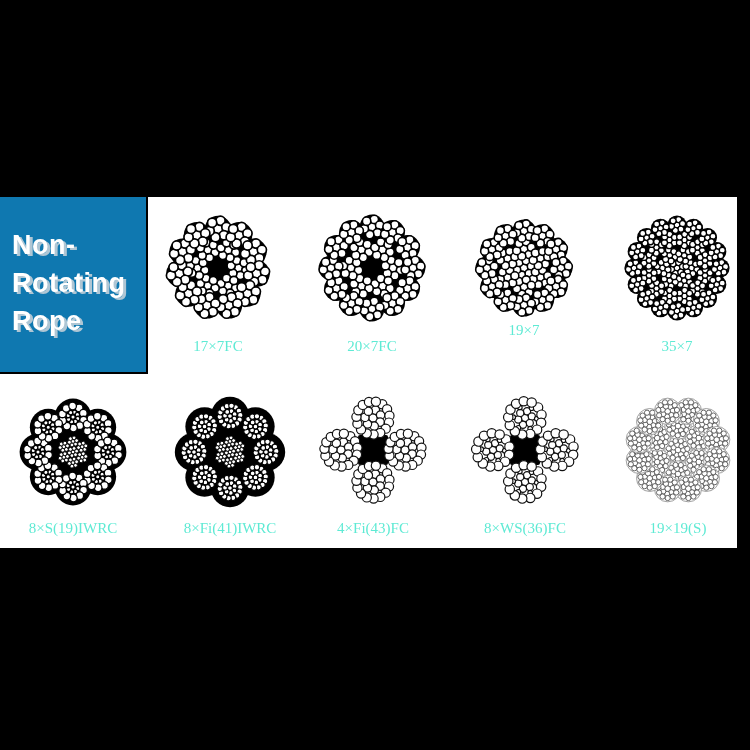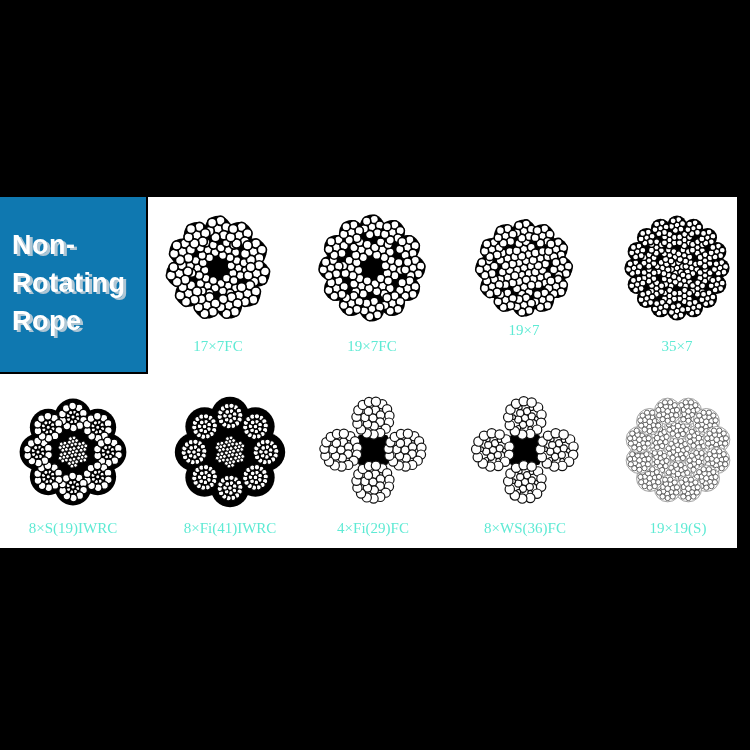--- a/index.html
+++ b/index.html
@@ -307,21 +307,21 @@
         <circle cx="-43.20" cy="-18.72" r="4.2" fill="#ffffff" stroke="#000000" stroke-width="1.6"></circle>
         <circle cx="-40.89" cy="-26.28" r="4.2" fill="#ffffff" stroke="#000000" stroke-width="1.6"></circle>
         <circle cx="-20.50" cy="-35.51" r="4.2" fill="#ffffff" stroke="#000000" stroke-width="1.6"></circle>
         <circle cx="-18.19" cy="-43.06" r="4.2" fill="#ffffff" stroke="#000000" stroke-width="1.6"></circle>
         <circle cx="-12.80" cy="-37.28" r="4.2" fill="#ffffff" stroke="#000000" stroke-width="1.6"></circle>
         <circle cx="-15.11" cy="-29.73" r="4.2" fill="#ffffff" stroke="#000000" stroke-width="1.6"></circle>
         <circle cx="-22.81" cy="-27.95" r="4.2" fill="#ffffff" stroke="#000000" stroke-width="1.6"></circle>
         <circle cx="-28.20" cy="-33.73" r="4.2" fill="#ffffff" stroke="#000000" stroke-width="1.6"></circle>
         <circle cx="-25.89" cy="-41.28" r="4.2" fill="#ffffff" stroke="#000000" stroke-width="1.6"></circle>
       </svg>
-      <div class="rope-label" style="left: 292px; top: 338px;">19×7FC</div>
+      <div class="rope-label" style="left: 292px; top: 338px;">20×7FC</div>
       <svg viewBox="-65 -65 130 130" width="130" height="130" class="rope-svg" style="left: 459px; top: 203px;">
         <circle cx="0.00" cy="0.00" r="39" fill="#000" stroke="none" stroke-width="0"></circle>
         <circle cx="0.00" cy="-37.00" r="11.6" fill="#000" stroke="none" stroke-width="0"></circle>
         <circle cx="18.50" cy="-32.04" r="11.6" fill="#000" stroke="none" stroke-width="0"></circle>
         <circle cx="32.04" cy="-18.50" r="11.6" fill="#000" stroke="none" stroke-width="0"></circle>
         <circle cx="37.00" cy="0.00" r="11.6" fill="#000" stroke="none" stroke-width="0"></circle>
         <circle cx="32.04" cy="18.50" r="11.6" fill="#000" stroke="none" stroke-width="0"></circle>
         <circle cx="18.50" cy="32.04" r="11.6" fill="#000" stroke="none" stroke-width="0"></circle>
         <circle cx="0.00" cy="37.00" r="11.6" fill="#000" stroke="none" stroke-width="0"></circle>
         <circle cx="-18.50" cy="32.04" r="11.6" fill="#000" stroke="none" stroke-width="0"></circle>
@@ -1267,21 +1267,21 @@
         <circle cx="-31.42" cy="16.59" r="4.6" fill="#ffffff" stroke="#111111" stroke-width="1.2"></circle>
         <circle cx="-38.22" cy="15.39" r="4.6" fill="#ffffff" stroke="#111111" stroke-width="1.2"></circle>
         <circle cx="-43.94" cy="11.53" r="4.6" fill="#ffffff" stroke="#111111" stroke-width="1.2"></circle>
         <circle cx="-47.60" cy="5.68" r="4.6" fill="#ffffff" stroke="#111111" stroke-width="1.2"></circle>
         <circle cx="-48.56" cy="-1.16" r="4.6" fill="#ffffff" stroke="#111111" stroke-width="1.2"></circle>
         <circle cx="-46.66" cy="-7.79" r="4.6" fill="#ffffff" stroke="#111111" stroke-width="1.2"></circle>
         <circle cx="-42.22" cy="-13.08" r="4.6" fill="#ffffff" stroke="#111111" stroke-width="1.2"></circle>
         <circle cx="-36.02" cy="-16.11" r="4.6" fill="#ffffff" stroke="#111111" stroke-width="1.2"></circle>
         <circle cx="-29.12" cy="-16.35" r="4.6" fill="#ffffff" stroke="#111111" stroke-width="1.2"></circle>
       </svg>
-      <div class="rope-label" style="left: 293px; top: 520px;">4×Fi(29)FC</div>
+      <div class="rope-label" style="left: 293px; top: 520px;">4×Fi(43)FC</div>
       <svg viewBox="-65 -65 130 130" width="130" height="130" class="rope-svg" style="left: 460px; top: 385px;">
         <rect x="-15" y="-15" width="30" height="30" rx="2" fill="#000"></rect>
         <circle cx="0.00" cy="-32.00" r="3.6" fill="#ffffff" stroke="#111111" stroke-width="1.2"></circle>
         <circle cx="2.05" cy="-38.69" r="3.6" fill="#ffffff" stroke="#111111" stroke-width="1.2"></circle>
         <circle cx="6.82" cy="-33.57" r="3.6" fill="#ffffff" stroke="#111111" stroke-width="1.2"></circle>
         <circle cx="4.77" cy="-26.88" r="3.6" fill="#ffffff" stroke="#111111" stroke-width="1.2"></circle>
         <circle cx="-2.05" cy="-25.31" r="3.6" fill="#ffffff" stroke="#111111" stroke-width="1.2"></circle>
         <circle cx="-6.82" cy="-30.43" r="3.6" fill="#ffffff" stroke="#111111" stroke-width="1.2"></circle>
         <circle cx="-4.77" cy="-37.12" r="3.6" fill="#ffffff" stroke="#111111" stroke-width="1.2"></circle>
         <circle cx="6.60" cy="-41.78" r="2.3" fill="#ffffff" stroke="#111111" stroke-width="1.2"></circle>

